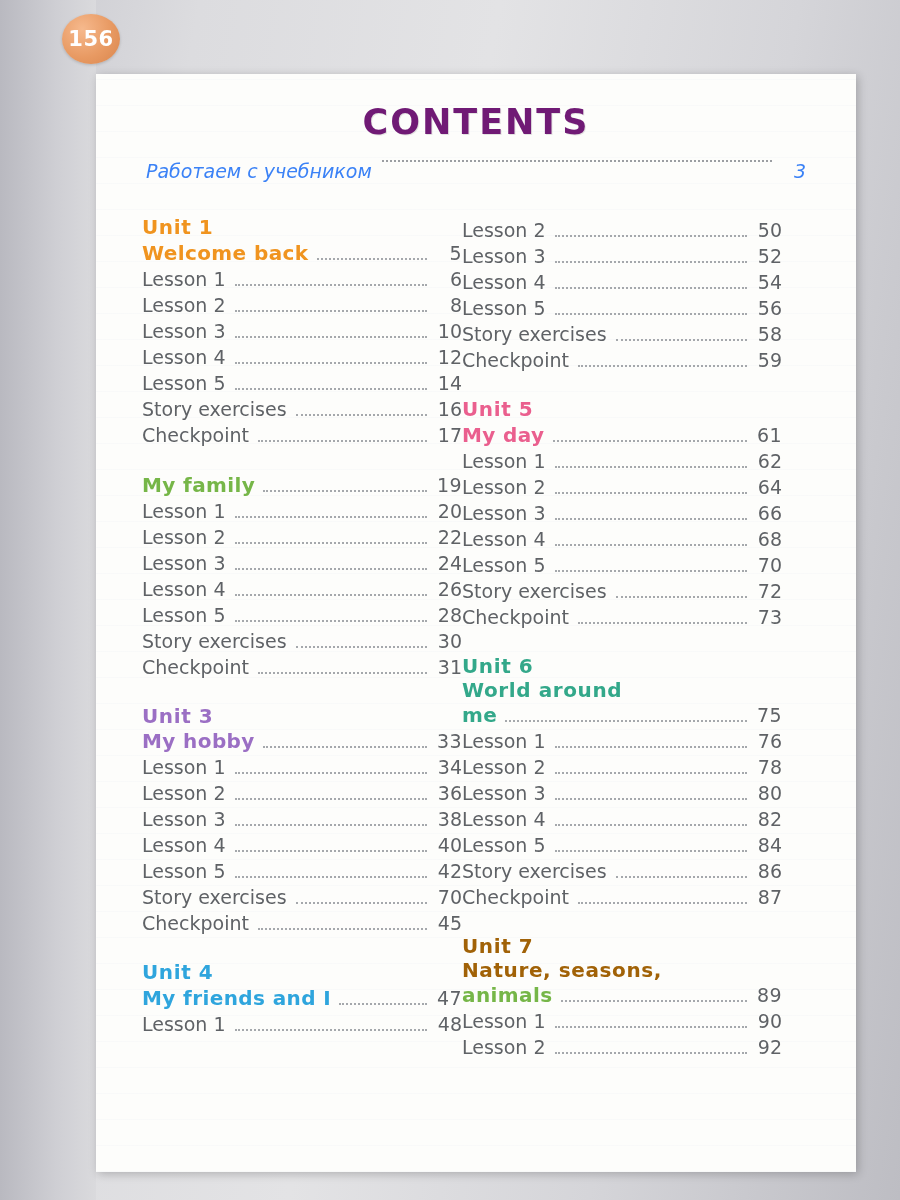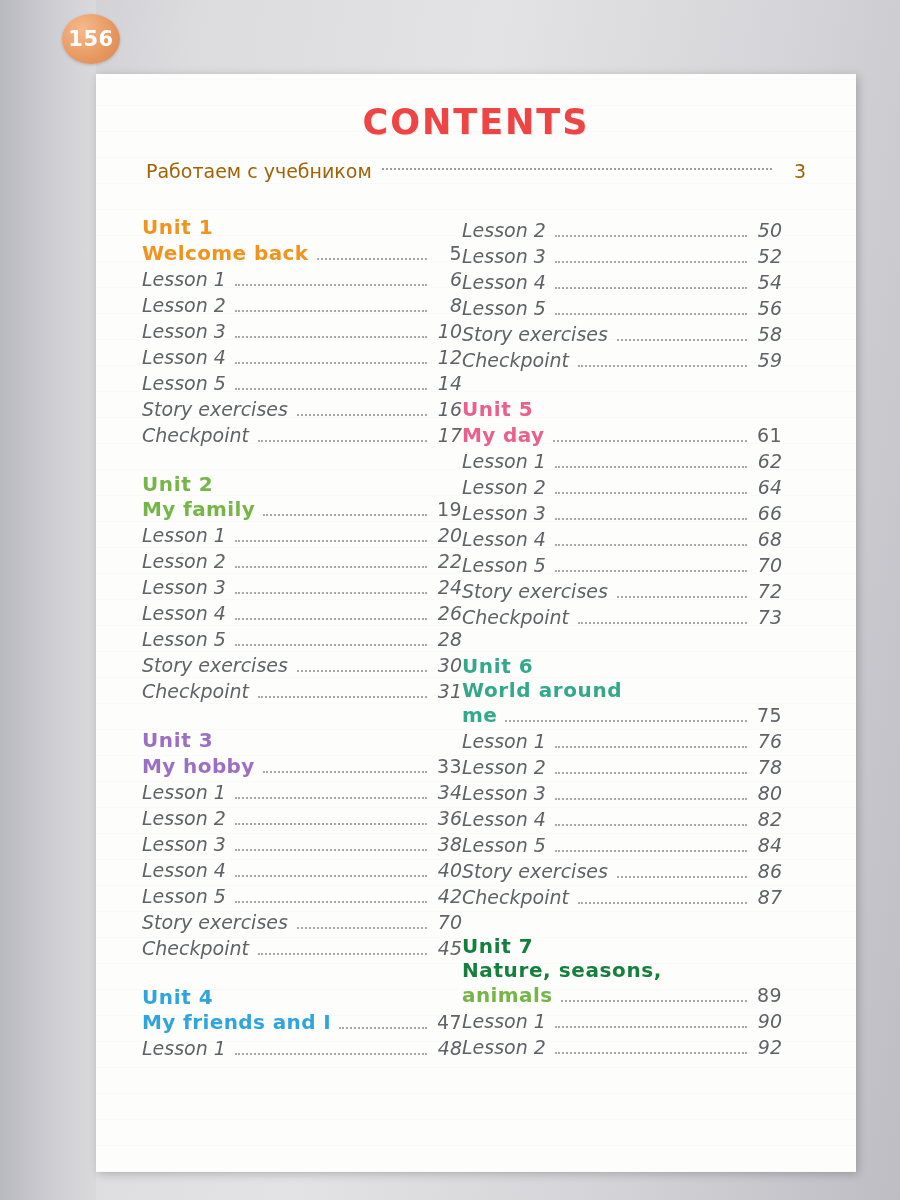--- a/index.html
+++ b/index.html
@@ -77,31 +77,32 @@
     height: 100%;
     box-sizing: border-box;
   }
 
   .contents-title {
     text-align: center;
     font-family: "DejaVu Sans", sans-serif;
     font-weight: bold;
     font-size: 35px;
     letter-spacing: 2px;
-    color: #ef4444;
+    color: #701a75;
     margin: 0 0 18px 0;
     text-shadow: 1px 1px 0 rgba(0,0,0,0.10);
   }
 
   .intro-row {
     display: flex;
-    align-items: center;
+    align-items: flex-start;
     font-size: 19px;
-    color: #a16207;
+    color: #3b82f6;
     margin: 0 4px 34px 4px;
+    font-style: italic;
   }
   .intro-row .label { white-space: nowrap; }
   .intro-row .dots {
     flex: 1;
     border-bottom: 2px dotted #9b9ea2;
     margin: 0 8px 5px 10px;
     height: 0;
   }
   .intro-row .pg { min-width: 26px; text-align: right; }
 
@@ -144,21 +145,20 @@
     font-weight: normal;
     font-size: 19px;
   }
 
   .row {
     display: flex;
     align-items: baseline;
     font-size: 19px;
     color: #5f6266;
     margin-top: 3px;
-    font-style: italic;
   }
   .row .label { white-space: nowrap; }
   .row .dots {
     flex: 1;
     border-bottom: 2px dotted #a5a8ac;
     margin: 0 7px 5px 9px;
     height: 0;
   }
   .row .pg { min-width: 28px; text-align: right; }
 </style>
@@ -224,23 +224,20 @@
             <span class="pg">16</span>
           </div>
           <div class="row">
             <span class="label">Checkpoint</span>
             <span class="dots"></span>
             <span class="pg">17</span>
           </div>
         </div>
 
         <div class="unit-block">
-          <div class="unit-head" style="color:#76b648">
-            <span class="unit-no">Unit 2</span>
-          </div>
           <div class="unit-title-row" style="color:#76b648">
             <span class="t">My family</span>
             <span class="dots"></span>
             <span class="pg">19</span>
           </div>
           <div class="row">
             <span class="label">Lesson 1</span>
             <span class="dots"></span>
             <span class="pg">20</span>
           </div>
@@ -462,21 +459,21 @@
             <span class="pg">86</span>
           </div>
           <div class="row">
             <span class="label">Checkpoint</span>
             <span class="dots"></span>
             <span class="pg">87</span>
           </div>
         </div>
 
         <div class="unit-block">
-          <div class="unit-head" style="color:#15803d">
+          <div class="unit-head" style="color:#a16207">
             <span class="unit-no">Unit 7</span>
             <span class="t2">Nature, seasons,</span>
           </div>
           <div class="unit-title-row" style="color:#76b648">
             <span class="t">animals</span>
             <span class="dots"></span>
             <span class="pg">89</span>
           </div>
           <div class="row">
             <span class="label">Lesson 1</span>

